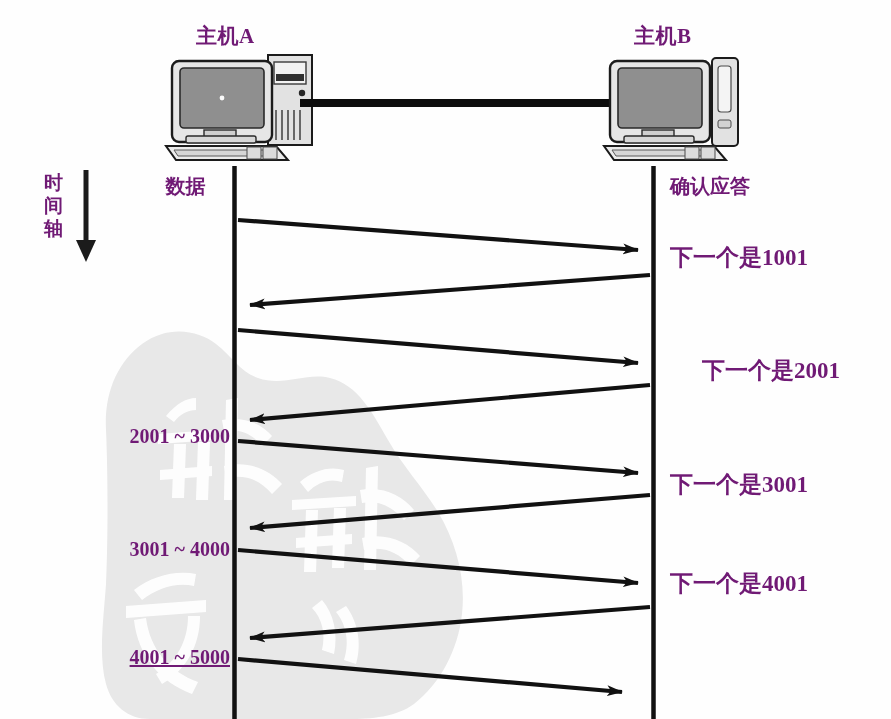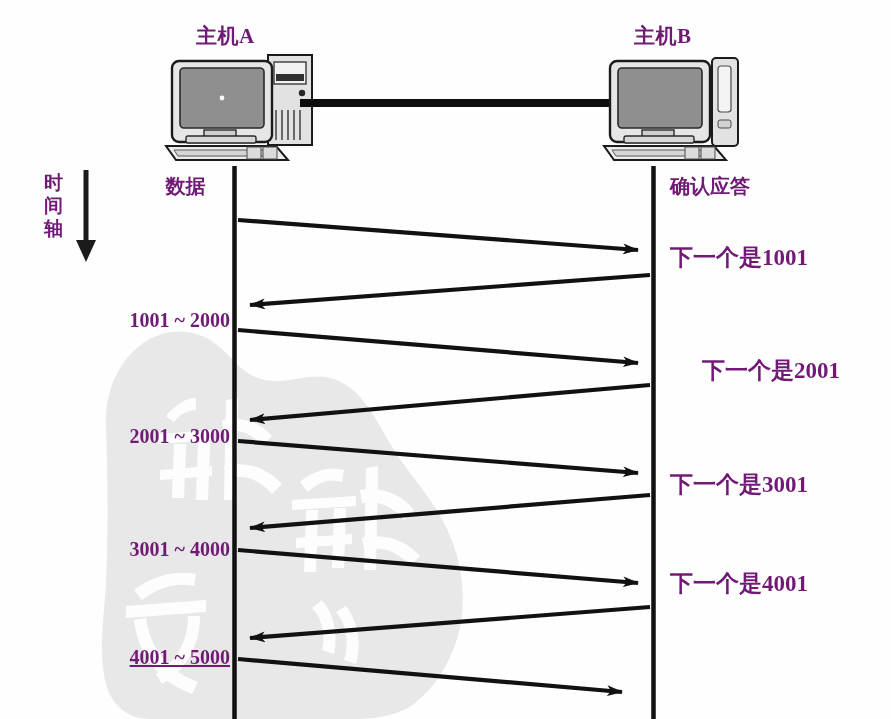--- a/index.html
+++ b/index.html
@@ -182,21 +182,20 @@
   <div class="txt host-title" style="left:196px; top:26px;">主机A</div>
 
   <div class="txt host-title" style="left:634px; top:26px;">主机B</div>
 
   <div class="txt time-axis-label" style="left:44px; top:172px;">时间轴</div>
 
   <div class="txt col-head" style="left:139px; top:176px; width:93px; text-align:center;">数据</div>
 
   <div class="txt col-head" style="left:670px; top:176px;">确认应答</div>
 
-  <div class="txt seq-label" style="left:32px; top:310px;  width:198px;">1001 ~ 2000</div>
   <div class="txt seq-label" style="left:32px; top:426px;  width:198px;">2001 ~ 3000</div>
   <div class="txt seq-label" style="left:32px; top:539px;  width:198px;">3001 ~ 4000</div>
   <div class="txt seq-label" style="left:32px; top:647px;  width:198px;text-decoration:underline;">4001 ~ 5000</div>
 
   <div class="txt ack-label" style="left:670px; top:246px;">下一个是1001</div>
   <div class="txt ack-label" style="left:702px; top:359px;text-align:center;">下一个是2001</div>
   <div class="txt ack-label" style="left:670px; top:473px;">下一个是3001</div>
   <div class="txt ack-label" style="left:670px; top:572px;">下一个是4001</div>
 
 </div>

